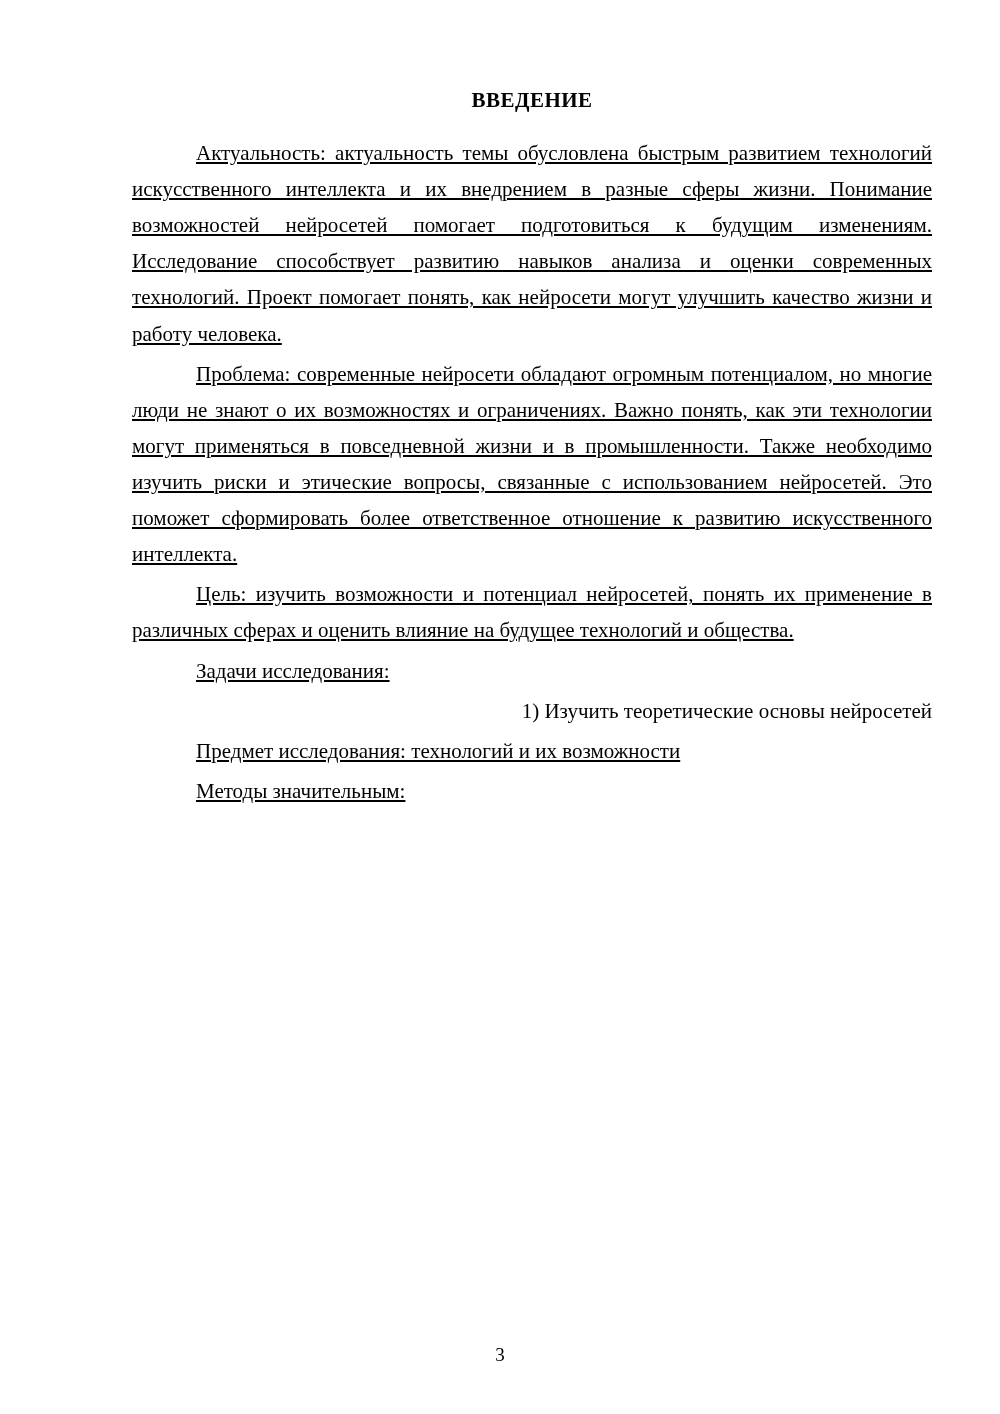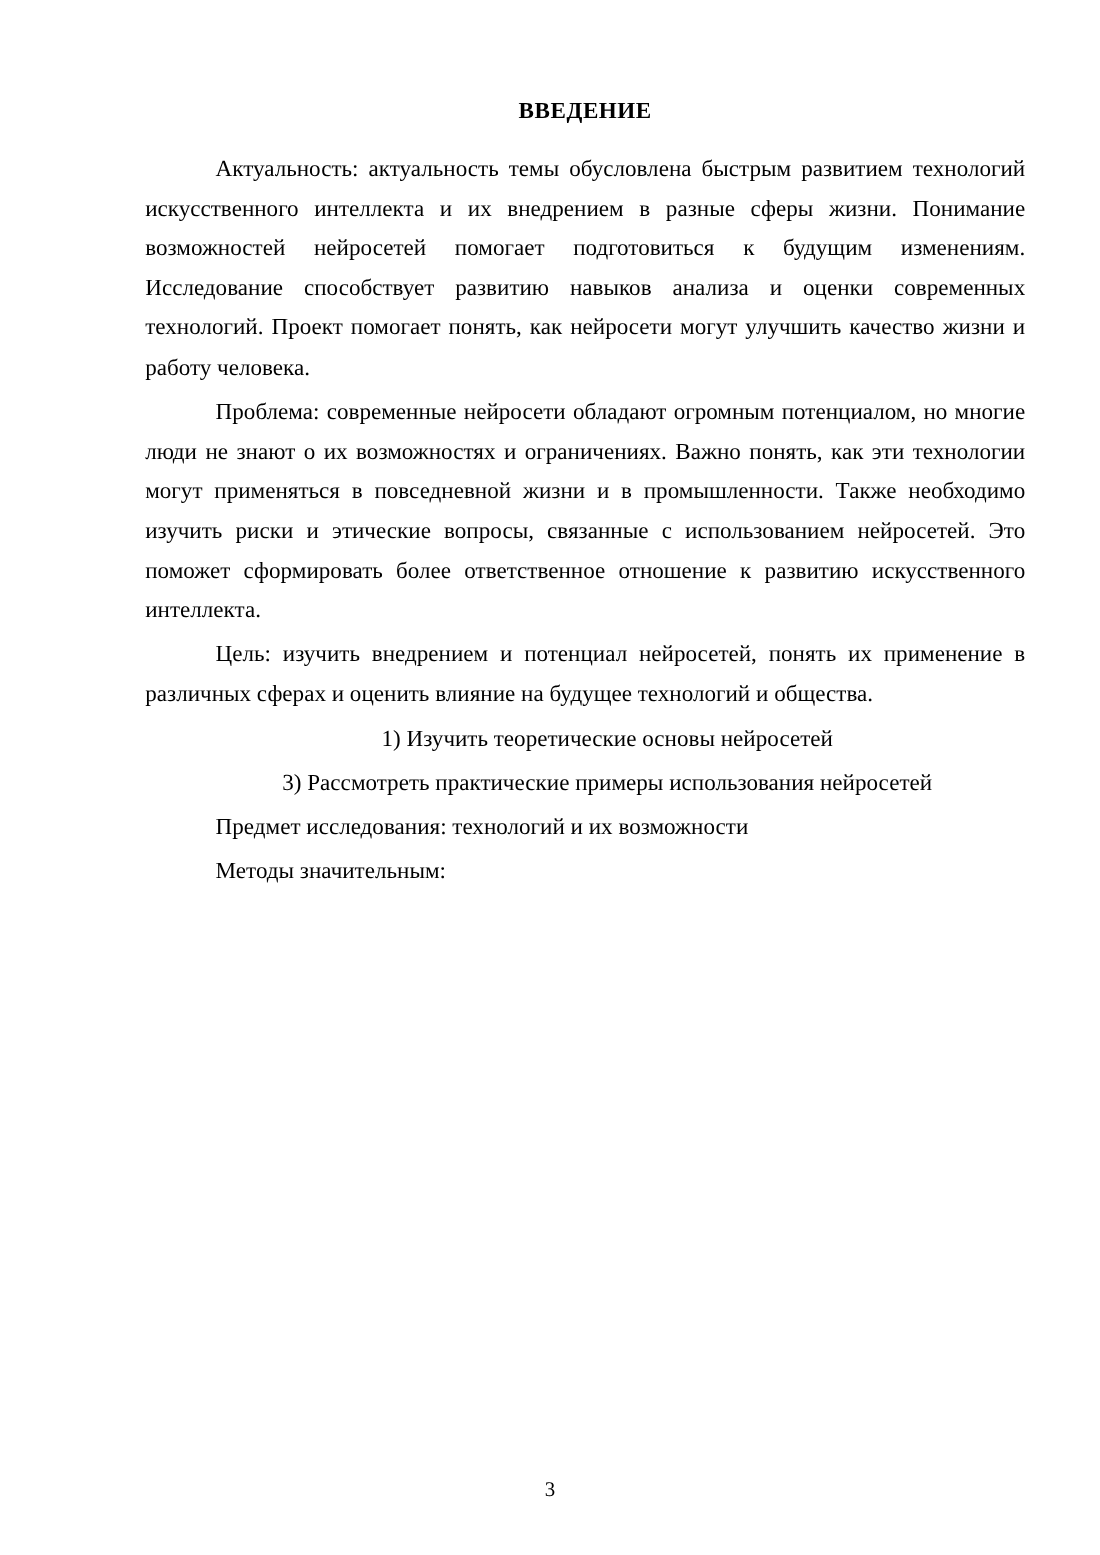--- a/index.html
+++ b/index.html
@@ -29,25 +29,26 @@
     letter-spacing: 0.5px;
     margin: 0 0 22px 0;
   }
   .para {
     font-size: 21px;
     line-height: 1.72;
     text-align: justify;
     text-justify: inter-word;
     margin: 0 0 4px 0;
     text-indent: 64px;
+    text-decoration: underline;
   }
   .list-item {
     font-size: 21px;
     line-height: 1.72;
-    text-align: center;
+    text-align: right;
     margin: 0 0 4px 0;
     text-indent: 40px;
   }
   .page-number {
     position: absolute;
     bottom: 48px;
     left: 0;
     right: 0;
     text-align: center;
     font-size: 19px;
@@ -55,22 +56,22 @@
 </style>
 </head>
 <body>
 
 <div class="page">
 
   <h1 class="doc-title">ВВЕДЕНИЕ</h1>
 
   <p class="para">Актуальность: актуальность темы обусловлена быстрым развитием технологий искусственного интеллекта и их внедрением в разные сферы жизни. Понимание возможностей нейросетей помогает подготовиться к будущим изменениям. Исследование способствует развитию навыков анализа и оценки современных технологий. Проект помогает понять, как нейросети могут улучшить качество жизни и работу человека.</p>
   <p class="para">Проблема: современные нейросети обладают огромным потенциалом, но многие люди не знают о их возможностях и ограничениях. Важно понять, как эти технологии могут применяться в повседневной жизни и в промышленности. Также необходимо изучить риски и этические вопросы, связанные с использованием нейросетей. Это поможет сформировать более ответственное отношение к развитию искусственного интеллекта.</p>
-  <p class="para">Цель: изучить внедрением и потенциал нейросетей, понять их применение в различных сферах и оценить влияние на будущее технологий и общества.</p>
+  <p class="para">Цель: изучить возможности и потенциал нейросетей, понять их применение в различных сферах и оценить влияние на будущее технологий и общества.</p>
+  <p class="para">Задачи исследования:</p>
 
   <p class="list-item">1) Изучить теоретические основы нейросетей</p>
-  <p class="list-item">3) Рассмотреть практические примеры использования нейросетей</p>
 
   <p class="para">Предмет исследования: технологий и их возможности</p>
   <p class="para">Методы значительным:</p>
 
   <div class="page-number">3</div>
 </div>
 
 </body></html>

